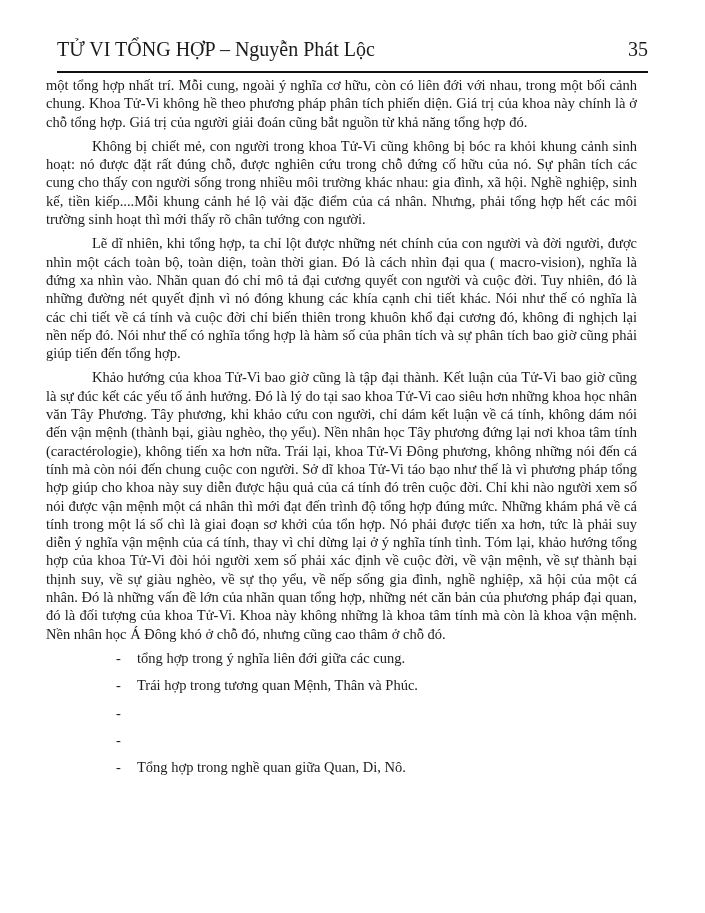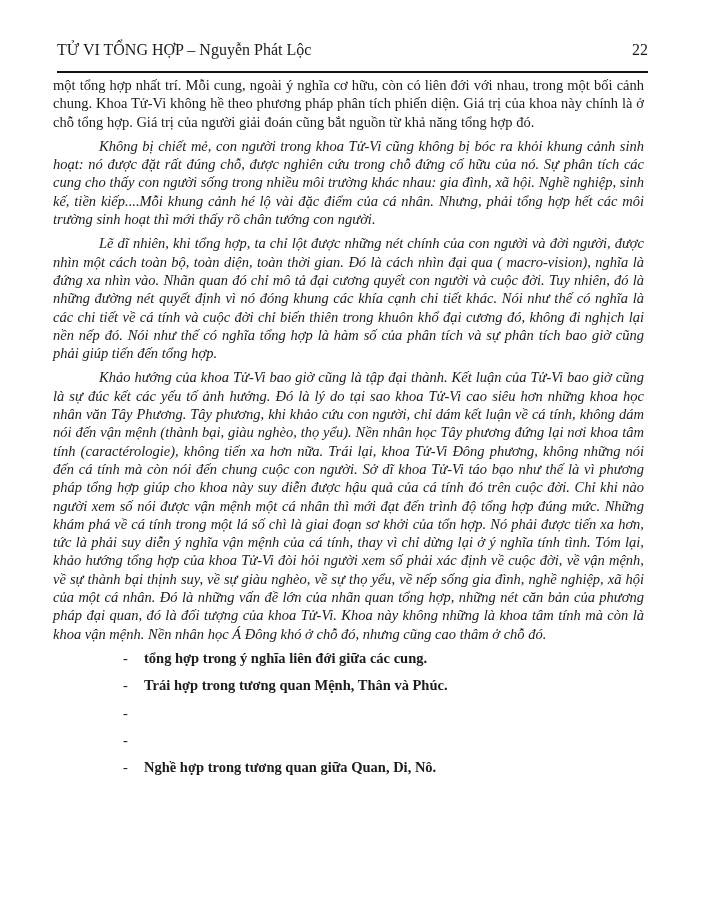--- a/index.html
+++ b/index.html
@@ -17,73 +17,71 @@
     color: #1b1b1b;
   }
   .running-header {
     position: absolute;
     left: 57px;
     width: 591px;
     top: 40px;
     display: flex;
     justify-content: space-between;
     align-items: flex-start;
-    font-size: 16px;
+    font-size: 20px;
     line-height: 19px;
     white-space: nowrap;
   }
   .header-rule {
     position: absolute;
     left: 57px;
     width: 591px;
     top: 71px;
     border-top: 2px solid #111111;
     height: 0;
   }
   .content {
     position: absolute;
-    left: 53px;
+    left: 46px;
     width: 591px;
     top: 76px;
     font-size: 14.5px;
     line-height: 18.3px;
     text-align: justify;
   }
   .para {
     margin: 0 0 6px 0;
   }
   .para.indent {
     text-indent: 46px;
-    font-style: italic;
   }
   .lead-list {
     margin-top: 4px;
   }
   .list-item {
     display: flex;
     margin: 0 0 9px 0;
     text-align: left;
   }
   .li-marker {
     flex: 0 0 21px;
     margin-left: 70px;
   }
   .li-text {
     flex: 1 1 auto;
-    font-weight: bold;
   }
 </style>
 </head>
 <body>
 
 <div class="page">
 
   <div class="running-header">
     <span>TỬ VI TỔNG HỢP – Nguyễn Phát Lộc</span>
-    <span>22</span>
+    <span>35</span>
   </div>
 
   <div class="header-rule"></div>
 
   <div class="content">
 
     <p class="para">một tổng hợp nhất trí. Mỗi cung, ngoài ý nghĩa cơ hữu, còn có liên đới với nhau, trong một bối cảnh chung. Khoa Tử-Vi không hề theo phương pháp phân tích phiến diện. Giá trị của khoa này chính là ở chỗ tổng hợp. Giá trị của người giải đoán cũng bắt nguồn từ khả năng tổng hợp đó.</p>
 
     <p class="para indent">Không bị chiết mẻ, con người trong khoa Tử-Vi cũng không bị bóc ra khỏi khung cảnh sinh hoạt: nó được đặt rất đúng chỗ, được nghiên cứu trong chỗ đứng cố hữu của nó. Sự phân tích các cung cho thấy con người sống trong nhiều môi trường khác nhau: gia đình, xã hội. Nghề nghiệp, sinh kế, tiền kiếp....Mỗi khung cảnh hé lộ vài đặc điểm của cá nhân. Nhưng, phải tổng hợp hết các môi trường sinh hoạt thì mới thấy rõ chân tướng con người.</p>
 
@@ -107,20 +105,20 @@
       <div class="list-item">
         <span class="li-marker">-</span>
       </div>
 
       <div class="list-item">
         <span class="li-marker">-</span>
       </div>
 
       <div class="list-item">
         <span class="li-marker">-</span>
-        <span class="li-text">Nghề hợp trong tương quan giữa Quan, Di, Nô.</span>
+        <span class="li-text">Tổng hợp trong nghề quan giữa Quan, Di, Nô.</span>
       </div>
 
     </div>
 
   </div>
 
 </div>
 
 </body></html>

